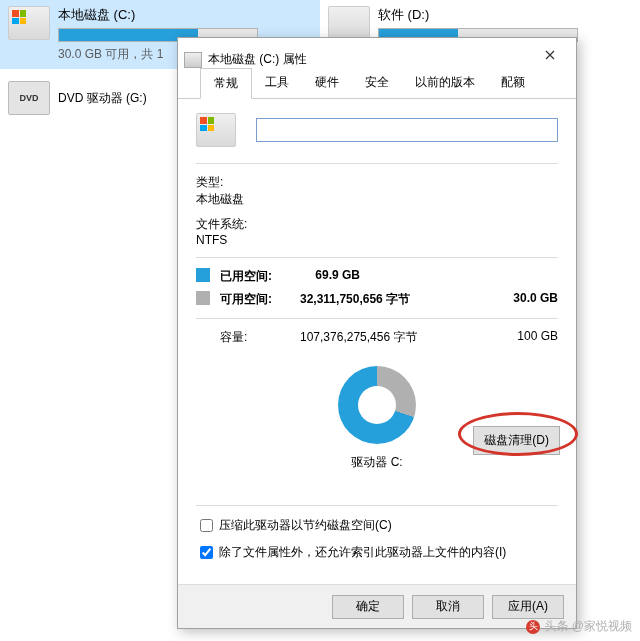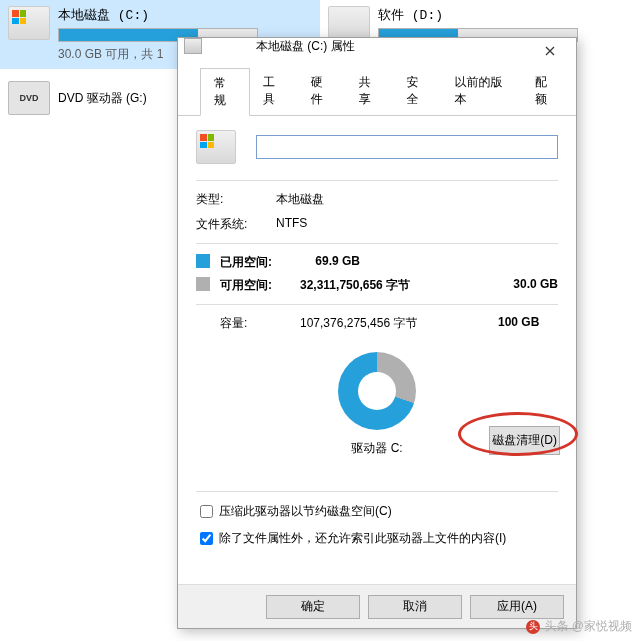--- a/index.html
+++ b/index.html
@@ -9,81 +9,81 @@
   .drives { position: absolute; top: 0; left: 0; right: 0; display: flex; }
   .drive { display: flex; align-items: flex-start; padding: 6px 8px; width: 50%; }
   .drive.selected { background: #cce8ff; }
   .drive-icon { width: 42px; height: 34px; margin-right: 8px; background: linear-gradient(#f0f0f0,#d9d9d9); border: 1px solid #ccc; border-radius: 2px; position: relative; }
   .drive-icon .logo { position: absolute; top: 3px; left: 3px; width: 14px; height: 14px; display: grid; grid-template-columns: 1fr 1fr; grid-template-rows: 1fr 1fr; gap: 1px; }
   .drive-icon .logo span:nth-child(1){background:#f25022}
   .drive-icon .logo span:nth-child(2){background:#7fba00}
   .drive-icon .logo span:nth-child(3){background:#00a4ef}
   .drive-icon .logo span:nth-child(4){background:#ffb900}
   .drive-body { flex: 1; }
-  .drive-name { font-size: 13px; margin-bottom: 4px; font-family: Liberation Mono, monospace; }
+  .drive-name { font-size: 13px; margin-bottom: 4px; }
   .bar { height: 14px; width: 200px; border: 1px solid #b5b5b5; background: #eaeaea; position: relative; }
   .bar .fill { height: 100%; background: #26a0da; }
   .drive-sub { margin-top: 4px; color: #5a5a5a; }
 
   .dvd-row { position: absolute; top: 75px; left: 0; display: flex; align-items: center; padding: 6px 8px; justify-content: center; }
   .dvd-icon { width: 42px; height: 34px; margin-right: 8px; background: #e4e4e4; border: 1px solid #bbb; border-radius: 2px; display:flex; align-items:center; justify-content:center; font-size:9px; font-weight:bold; color:#333; }
 
   
   .dialog { position: absolute; left: 177px; top: 37px; width: 400px; height: 592px; border: 1px solid #a0a0a0; background: #fff; box-shadow: 3px 3px 12px rgba(0,0,0,.25); display:flex; flex-direction:column; }
-  .titlebar { height: 30px; display: flex; align-items: flex-start; padding: 0 6px; gap: 48px; }
+  .titlebar { height: 30px; display: flex; align-items: flex-end; padding: 0 6px; }
   .titlebar .ticon { width: 18px; height: 16px; background: linear-gradient(#eee,#ccc); border:1px solid #aaa; margin-right: 6px; }
   .titlebar .ttext { flex: 1; font-size: 12px; }
   .closebtn { width: 40px; height: 26px; display:flex; align-items:center; justify-content:center; cursor:pointer; }
   .closebtn svg { width:10px; height:10px; }
 
   .tabs { display:flex; border-bottom:1px solid #ccc; padding:0 6px; }
   .tab { padding:6px 13px; font-size:12px; cursor:pointer; }
   .tab.active { border:1px solid #ccc; border-bottom:1px solid #fff; margin-bottom:-1px; background:#fff;margin-left:16px; }
 
   .content { flex:1; padding:14px 18px 10px 18px; }
 
   .header-row { display:flex; align-items:center; margin-bottom:16px; }
   .big-icon { width:40px; height:34px; background:linear-gradient(#f0f0f0,#d9d9d9); border:1px solid #ccc; border-radius:2px; position:relative; margin-right:20px; }
   .big-icon .logo { position:absolute; top:3px; left:3px; width:14px; height:14px; display:grid; grid-template-columns:1fr 1fr; grid-template-rows:1fr 1fr; gap:1px; }
   .big-icon .logo span:nth-child(1){background:#f25022}
   .big-icon .logo span:nth-child(2){background:#7fba00}
   .big-icon .logo span:nth-child(3){background:#00a4ef}
   .big-icon .logo span:nth-child(4){background:#ffb900}
   .name-input { flex:1; height:24px; border:1px solid #7a9fcf; padding:2px 4px; font-size:12px; }
 
-  .kv-row { display:flex; margin-bottom:8px; }
+  .kv-row { display:flex; margin-bottom:8px;flex-direction:column; }
   .kv-row .k { width:80px; }
   .hr { border:none; border-top:1px solid #ddd; margin:10px 0; }
 
   .space-row { display:flex; margin-bottom:6px;font-weight:bold; }
   .sw { width:14px; height:14px; margin-right:10px; }
   .sw.used { background:#26a0da; }
   .sw.free { background:#b0b0b0; }
   .space-row .lbl { width:80px; }
   .space-row .bytes { flex:1; }
   .space-row .gb { width:60px; text-align:right; }
 
   .cap-row { display:flex; margin:10px 0 4px 0; }
   .cap-row .lbl { width:104px; padding-left:24px; }
   .cap-row .bytes { flex:1; }
-  .cap-row .gb { width:60px; text-align:left;font-weight:bold; }
+  .cap-row .gb { width:60px; text-align:right; }
 
   .pie-row { display:flex; align-items:center; justify-content:center; margin:14px 0 4px 0; position:relative; height:90px; }
   .pie { width:78px; height:78px; border-radius:50%; background: conic-gradient(#b0b0b0 0 108deg, #26a0da 108deg 360deg); position:relative; }
   .pie::after { content:""; position:absolute; top:20px; left:20px; width:38px; height:38px; border-radius:50%; background:#fff; }
 
   .drive-label-row { display:flex; align-items:center; justify-content:center; gap:60px; margin-bottom:6px; }
-  .cleanup-btn { position:absolute; right:16px; top:388px; padding:5px 2px; background:#e1e1e1; border:1px solid #adadad; cursor:pointer; font-size:12px; }
+  .cleanup-btn { position:absolute; right:16px; top:388px; padding:5px 10px; background:#e1e1e1; border:1px solid #adadad; cursor:pointer; font-size:12px; }
   .red-circle { position:absolute; right:-2px; top:374px; width:120px; height:44px; border:3px solid #d4352a; border-radius:50%; pointer-events:none; }
 
   .check-row { display:flex; align-items:center; margin:8px 0; font-size:12px; }
   .check-row input { margin-right:6px; }
 
   .footer { height:44px; border-top:1px solid #ddd; background:#f0f0f0; display:flex; align-items:center; justify-content:flex-end; padding:0 12px; gap:8px; }
-  .footer button { width:94px; height:24px; border:1px solid #adadad; background:#e1e1e1; font-size:12px; cursor:pointer; }
+  .footer button { width:72px; height:24px; border:1px solid #adadad; background:#e1e1e1; font-size:12px; cursor:pointer; }
   .footer button:disabled { color:#888; }
 
   .watermark { position:absolute; right:8px; bottom:6px; font-size:12px; color:#b0b0b0; display:flex; align-items:center; gap:4px; }
   .watermark .headdot { width:14px; height:14px; border-radius:50%; background:#d43c2f; display:flex; align-items:center; justify-content:center; color:#fff; font-size:9px; }
 </style>
 </head>
 <body>
 
 <div class="drives">
   <div class="drive selected">
@@ -126,21 +126,20 @@
       <svg viewBox="0 0 10 10">
           <path d="M1 1 L9 9 M9 1 L1 9" stroke="#333" stroke-width="1.2"></path>
         </svg>
     </div>
   </div>
 
   <div class="tabs">
     <div class="tab active">常规</div>
     <div class="tab">工具</div>
     <div class="tab">硬件</div>
-    <div class="tab">共享</div>
     <div class="tab">安全</div>
     <div class="tab">以前的版本</div>
     <div class="tab">配额</div>
   </div>
 
   <div class="content">
     <div class="header-row">
       <div class="big-icon">
           <div class="logo">
             <span></span>

